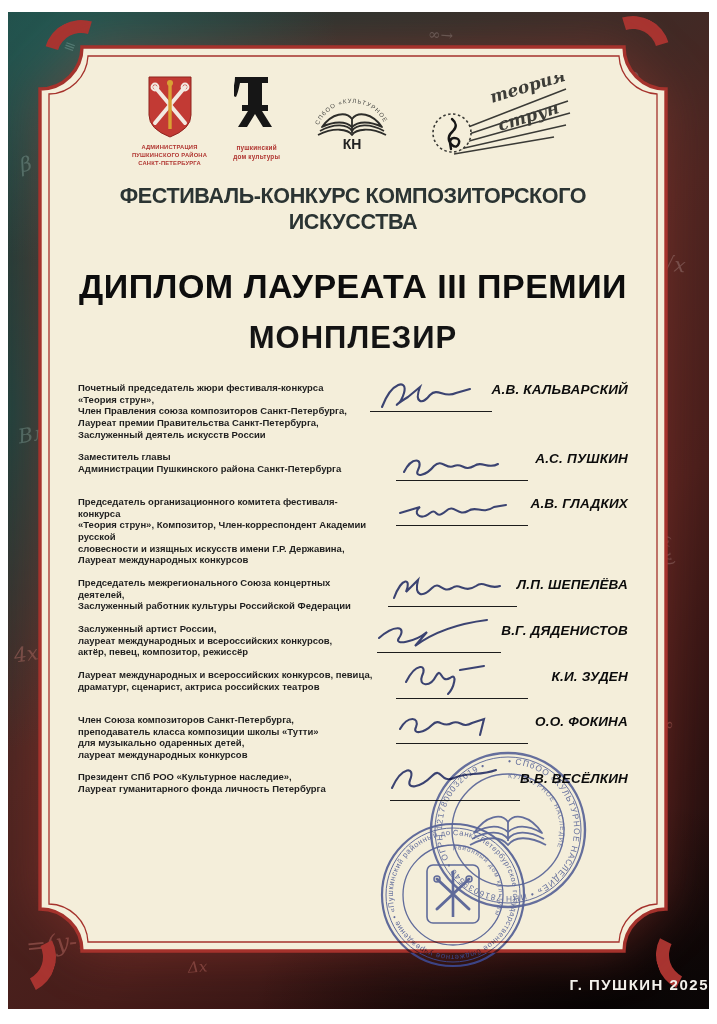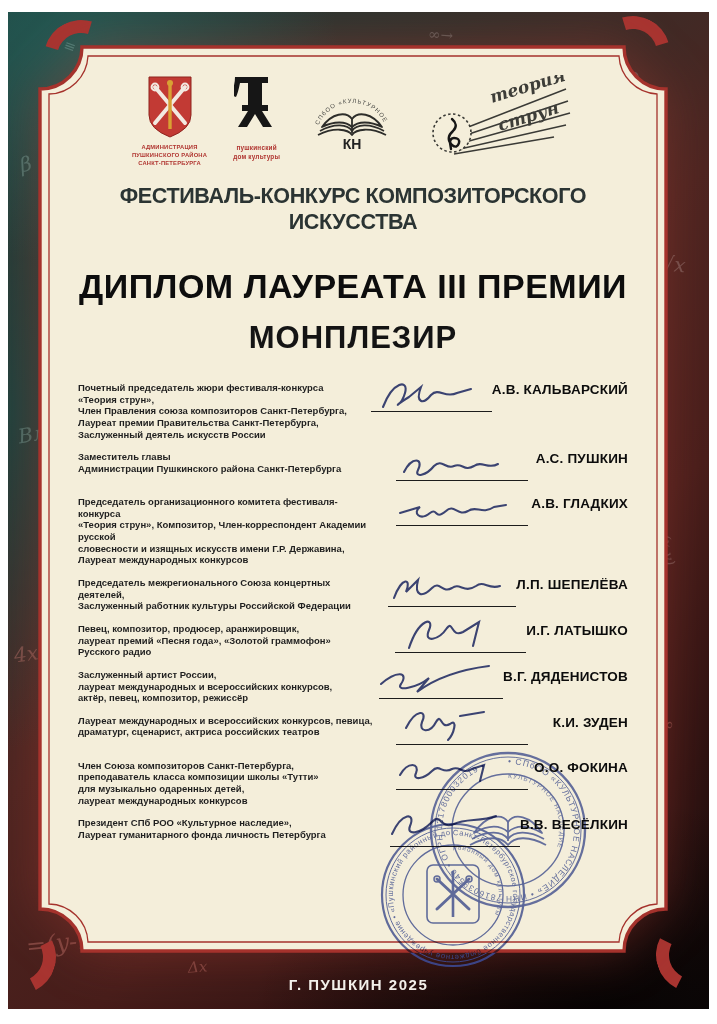--- a/index.html
+++ b/index.html
@@ -43,25 +43,25 @@
   .h-diploma { font-size:34px; font-weight:900; color:#0d0d0d; letter-spacing:.5px; margin-top:32px; }
   .h-nom { font-size:16px; font-weight:bold; color:#1a1a1a; margin-top:18px; letter-spacing:.3px; }
   .h-laureate { font-size:31px; font-weight:bold; color:#141414; letter-spacing:1px; margin-top:14px; }
 
   
   .jury { margin-top:26px; text-align:left; }
   .row { display:flex; margin-bottom:11px; position:relative; }
   .role { width:308px; font-size:9.7px; font-weight:bold; color:#1f1f1f; line-height:1.2; white-space:pre-line; align-self:flex-start; transform:scaleX(.98); transform-origin:left top; }
   .sigbox { width:132px; margin-left:10px; position:relative; height:30px; border-bottom:1.6px solid #1c1c1c; }
   .sigbox svg { position:absolute; left:-6px; bottom:-6px; overflow:visible; }
-  .jname { flex:1; text-align:right; font-size:13.5px; font-weight:bold; color:#0c0c0c; letter-spacing:.2px; padding-bottom:1px; white-space:nowrap; }
+  .jname { flex:1; text-align:right; font-size:13.5px; font-weight:bold; color:#0c0c0c; letter-spacing:.2px; padding-bottom:1px; white-space:nowrap;font-style:italic; }
 
   .stamps { position:absolute; left:0; top:0; width:630px; height:930px; pointer-events:none; mix-blend-mode:multiply; opacity:.85; }
 
-  .footer { position:absolute; left:0; bottom:16px; width:100%; text-align:center; color:#f3f0ea; font-size:15px; font-weight:bold; letter-spacing:1.5px; }
+  .footer { position:absolute; left:0; bottom:16px; width:100%; text-align:right; color:#f3f0ea; font-size:15px; font-weight:bold; letter-spacing:1.5px; }
 
   .ink { stroke:#2a3468; fill:none; stroke-width:2.1; stroke-linecap:round; opacity:.92; }
   .stamp-ln { stroke:#3f51a3; fill:none; }
   .stamp-tx { fill:#3f51a3; font-family:"Liberation Sans", sans-serif; }
 </style>
 </head>
 <body>
 
 <div class="page">
   <div class="board">
@@ -200,31 +200,20 @@
             <div class="role">Председатель межрегионального Союза концертных деятелей,
 Заслуженный работник культуры Российской Федерации</div>
             <div class="sigbox">
               <svg width="140" height="44">
                   <path class="ink" d="M12,30 C 20,8 30,10 24,24 L 36,12 C 32,28 40,30 50,20 C 58,12 60,26 70,20 C 78,14 82,26 94,18 C 102,12 106,22 118,18"></path>
                 </svg>
             </div>
             <div class="jname">Л.П. ШЕПЕЛЁВА</div>
           </div>
 
-          <div class="row">
-            <div class="role">Певец, композитор, продюсер, аранжировщик,
-лауреат премий «Песня года», «Золотой граммофон»
-Русского радио</div>
-            <div class="sigbox">
-              <svg width="140" height="46">
-                  <path class="ink" d="M20,36 C 30,6 46,4 40,18 C 34,32 50,28 58,16 C 64,8 62,26 74,20 l 16,-10 l -6,24"></path>
-                </svg>
-            </div>
-            <div class="jname">И.Г. ЛАТЫШКО</div>
-          </div>
 
           <div class="row">
             <div class="role">Заслуженный артист России,
 лауреат международных и всероссийских конкурсов,
 актёр, певец, композитор, режиссёр</div>
             <div class="sigbox">
               <svg width="140" height="46">
                   <path class="ink" d="M8,26 C 24,12 36,14 28,26 C 22,34 44,30 56,20 L 44,34 C 60,22 84,12 116,8"></path>
                 </svg>
             </div>

